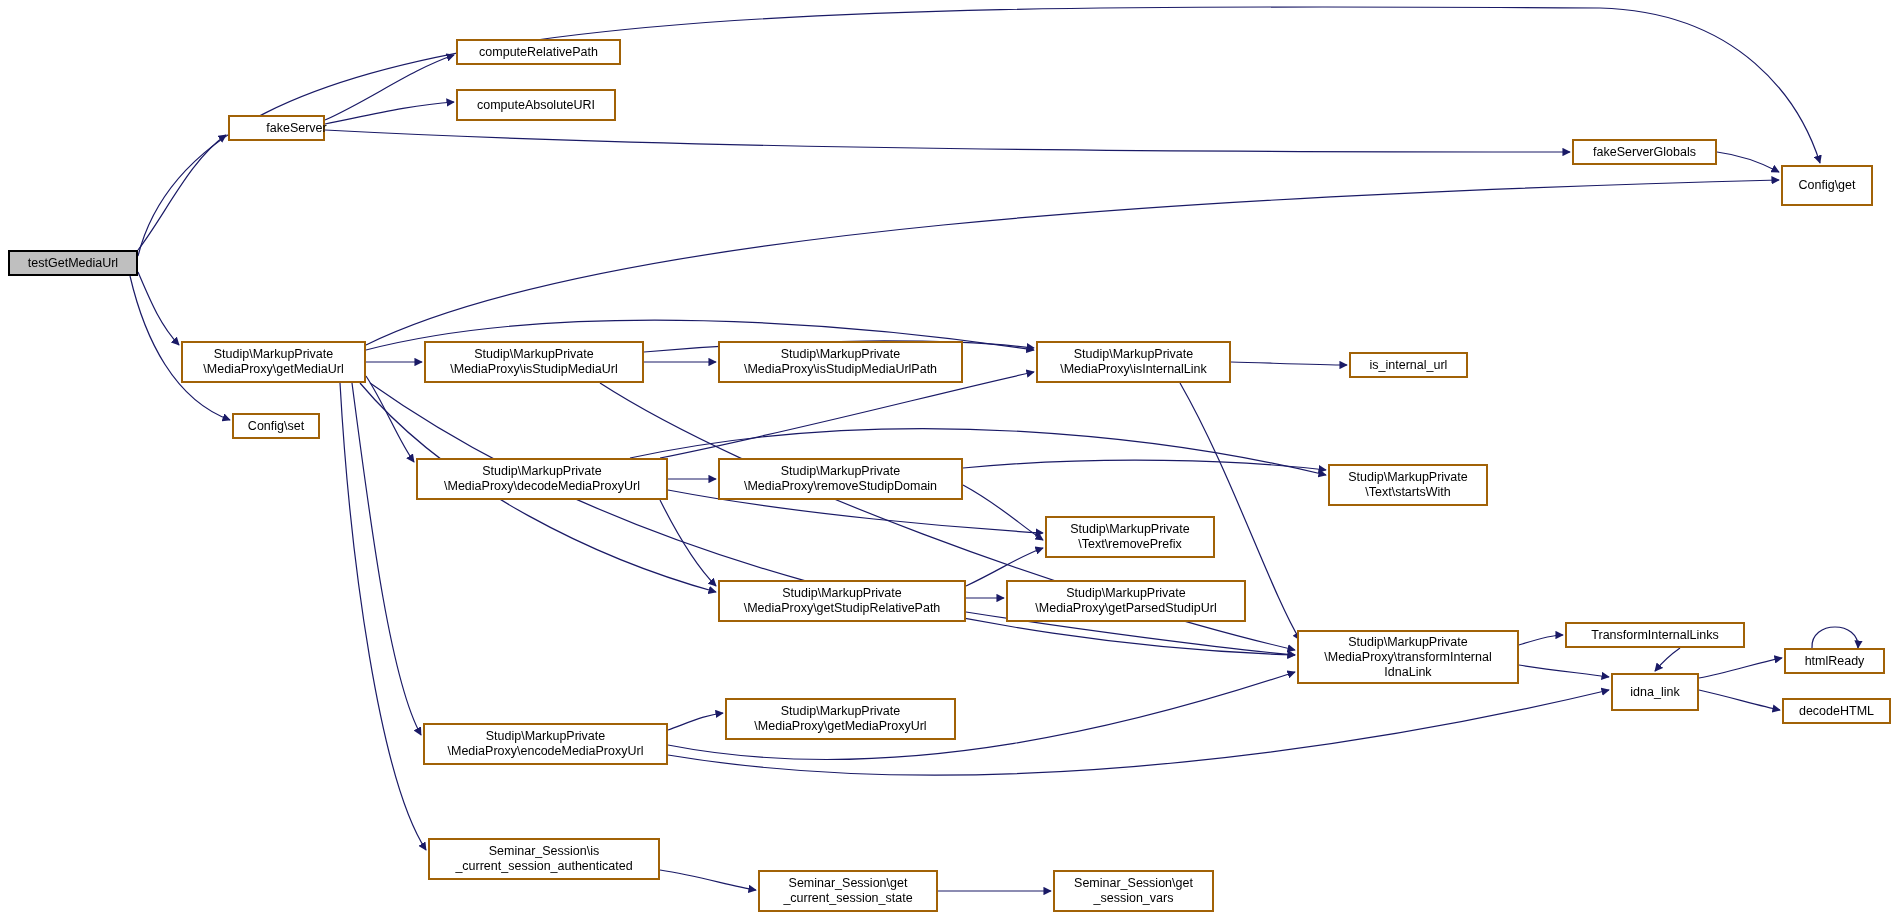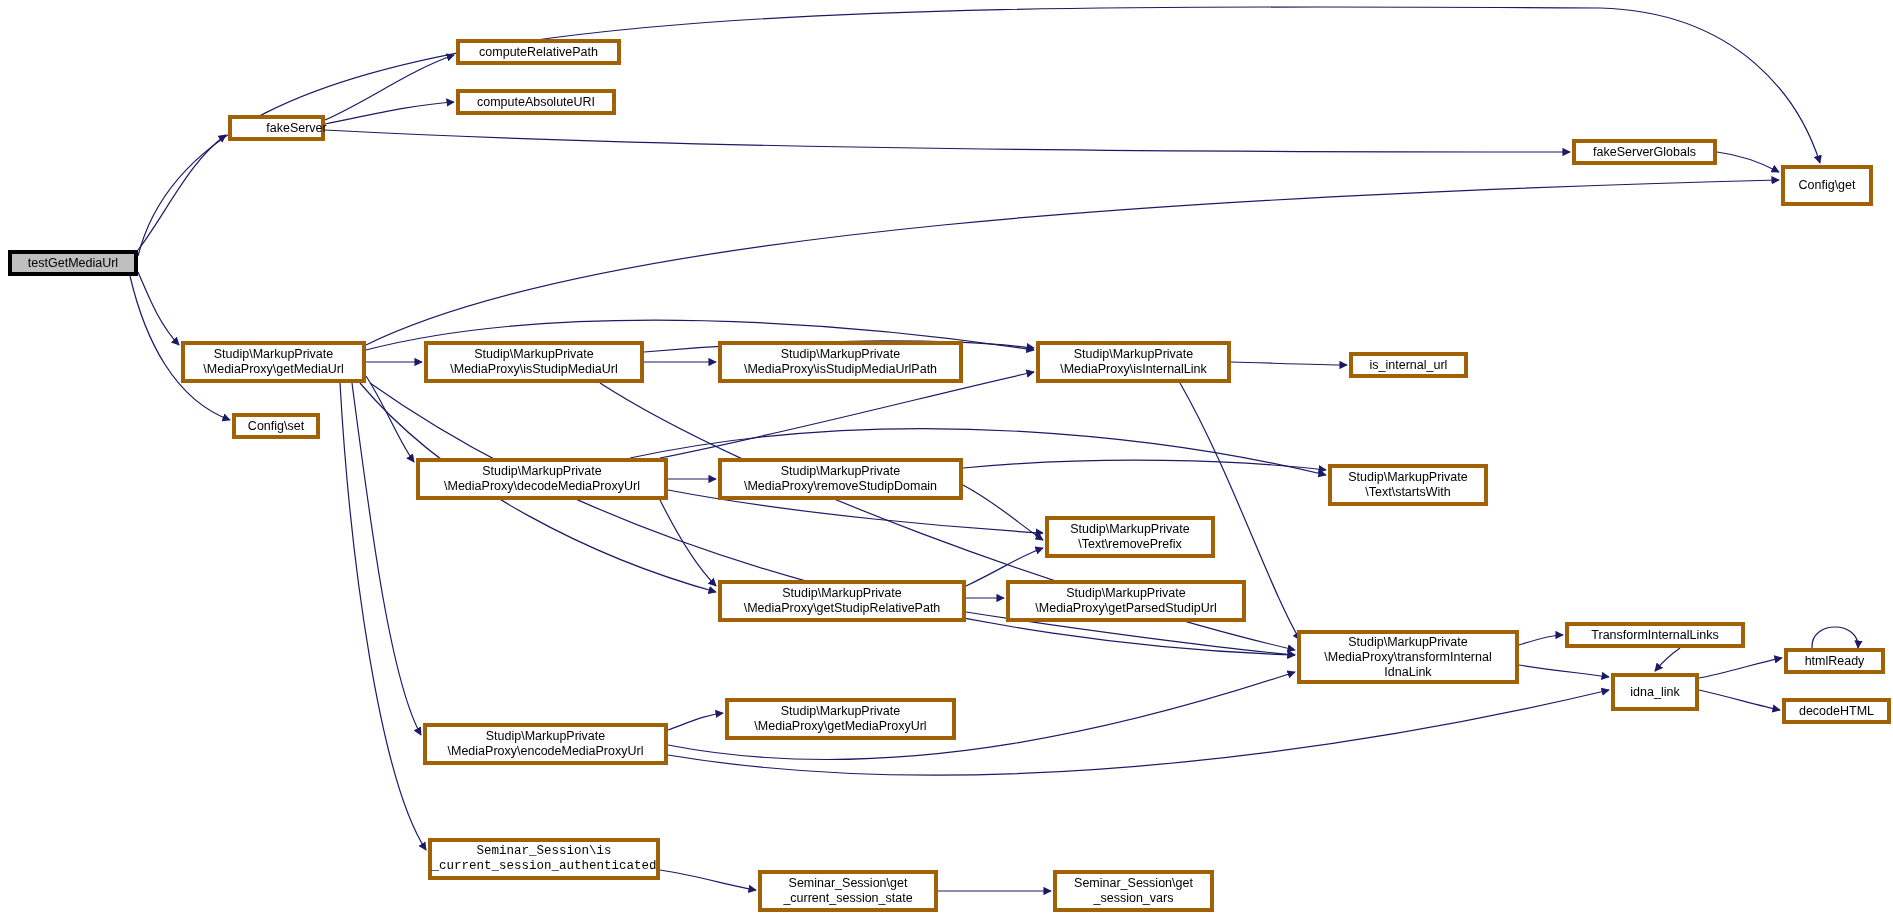--- a/index.html
+++ b/index.html
@@ -19,21 +19,21 @@
     position: absolute;
     left: 0;
     top: 0;
     width: 1893px;
     height: 914px;
     pointer-events: none;
   }
   .node {
     position: absolute;
     box-sizing: border-box;
-    border: 4px solid #a16207;
+    border: 2px solid #a16207;
     background: #ffffff;
     color: #000000;
     font-size: 12.5px;
     line-height: 15px;
     display: flex;
     align-items: center;
     justify-content: center;
     text-align: center;
     white-space: pre;
     padding: 0 4px;
@@ -95,21 +95,21 @@
         <path d="M 668 745 C 900 790 1150 720 1295 672"></path>
         <path d="M 668 755 C 1000 810 1400 740 1609 690"></path>
         <path d="M 660 870 C 700 876 730 886 756 890"></path>
         <path d="M 938 891 C 980 891 1025 891 1051 891"></path>
       </g>
   </svg>
   <div id="node-layer">
       <div class="node root" style="left: 8px; top: 250px; width: 130px; height: 26px;">testGetMediaUrl</div>
       <div class="node" style="left: 228px; top: 115px; width: 97px; height: 26px; padding-left: 44px;">fakeServer</div>
       <div class="node" style="left: 456px; top: 39px; width: 165px; height: 26px;">computeRelativePath</div>
-      <div class="node" style="left: 456px; top: 89px; width: 160px; height: 26px;">computeAbsoluteURI</div>
+      <div class="node" style="left: 456px; top: 89px; width: 160px; height: 32px;">computeAbsoluteURI</div>
       <div class="node" style="left: 1572px; top: 139px; width: 145px; height: 26px;">fakeServerGlobals</div>
       <div class="node" style="left: 1781px; top: 165px; width: 92px; height: 41px;">Config\get</div>
       <div class="node" style="left: 181px; top: 341px; width: 185px; height: 42px;">Studip\MarkupPrivate
 \MediaProxy\getMediaUrl</div>
       <div class="node" style="left: 232px; top: 413px; width: 88px; height: 26px;">Config\set</div>
       <div class="node" style="left: 424px; top: 341px; width: 220px; height: 42px;">Studip\MarkupPrivate
 \MediaProxy\isStudipMediaUrl</div>
       <div class="node" style="left: 718px; top: 341px; width: 245px; height: 42px;">Studip\MarkupPrivate
 \MediaProxy\isStudipMediaUrlPath</div>
       <div class="node" style="left: 1036px; top: 341px; width: 195px; height: 42px;">Studip\MarkupPrivate
@@ -131,20 +131,20 @@
 \MediaProxy\transformInternal
 IdnaLink</div>
       <div class="node" style="left: 1565px; top: 622px; width: 180px; height: 26px;">TransformInternalLinks</div>
       <div class="node" style="left: 1611px; top: 673px; width: 88px; height: 38px;">idna_link</div>
       <div class="node" style="left: 1784px; top: 648px; width: 101px; height: 26px; text-align: center;">htmlReady</div>
       <div class="node" style="left: 1782px; top: 698px; width: 109px; height: 26px; text-align: center;">decodeHTML</div>
       <div class="node" style="left: 725px; top: 698px; width: 231px; height: 42px;">Studip\MarkupPrivate
 \MediaProxy\getMediaProxyUrl</div>
       <div class="node" style="left: 423px; top: 723px; width: 245px; height: 42px;">Studip\MarkupPrivate
 \MediaProxy\encodeMediaProxyUrl</div>
-      <div class="node" style="left: 428px; top: 838px; width: 232px; height: 42px; font-family: Liberation Mono, monospace;">Seminar_Session\is
+      <div class="node" style="left: 428px; top: 838px; width: 232px; height: 42px;">Seminar_Session\is
 _current_session_authenticated</div>
       <div class="node" style="left: 758px; top: 870px; width: 180px; height: 42px;">Seminar_Session\get
 _current_session_state</div>
       <div class="node" style="left: 1053px; top: 870px; width: 161px; height: 42px;">Seminar_Session\get
 _session_vars</div>
     </div>
 </div>
 
 </body></html>

